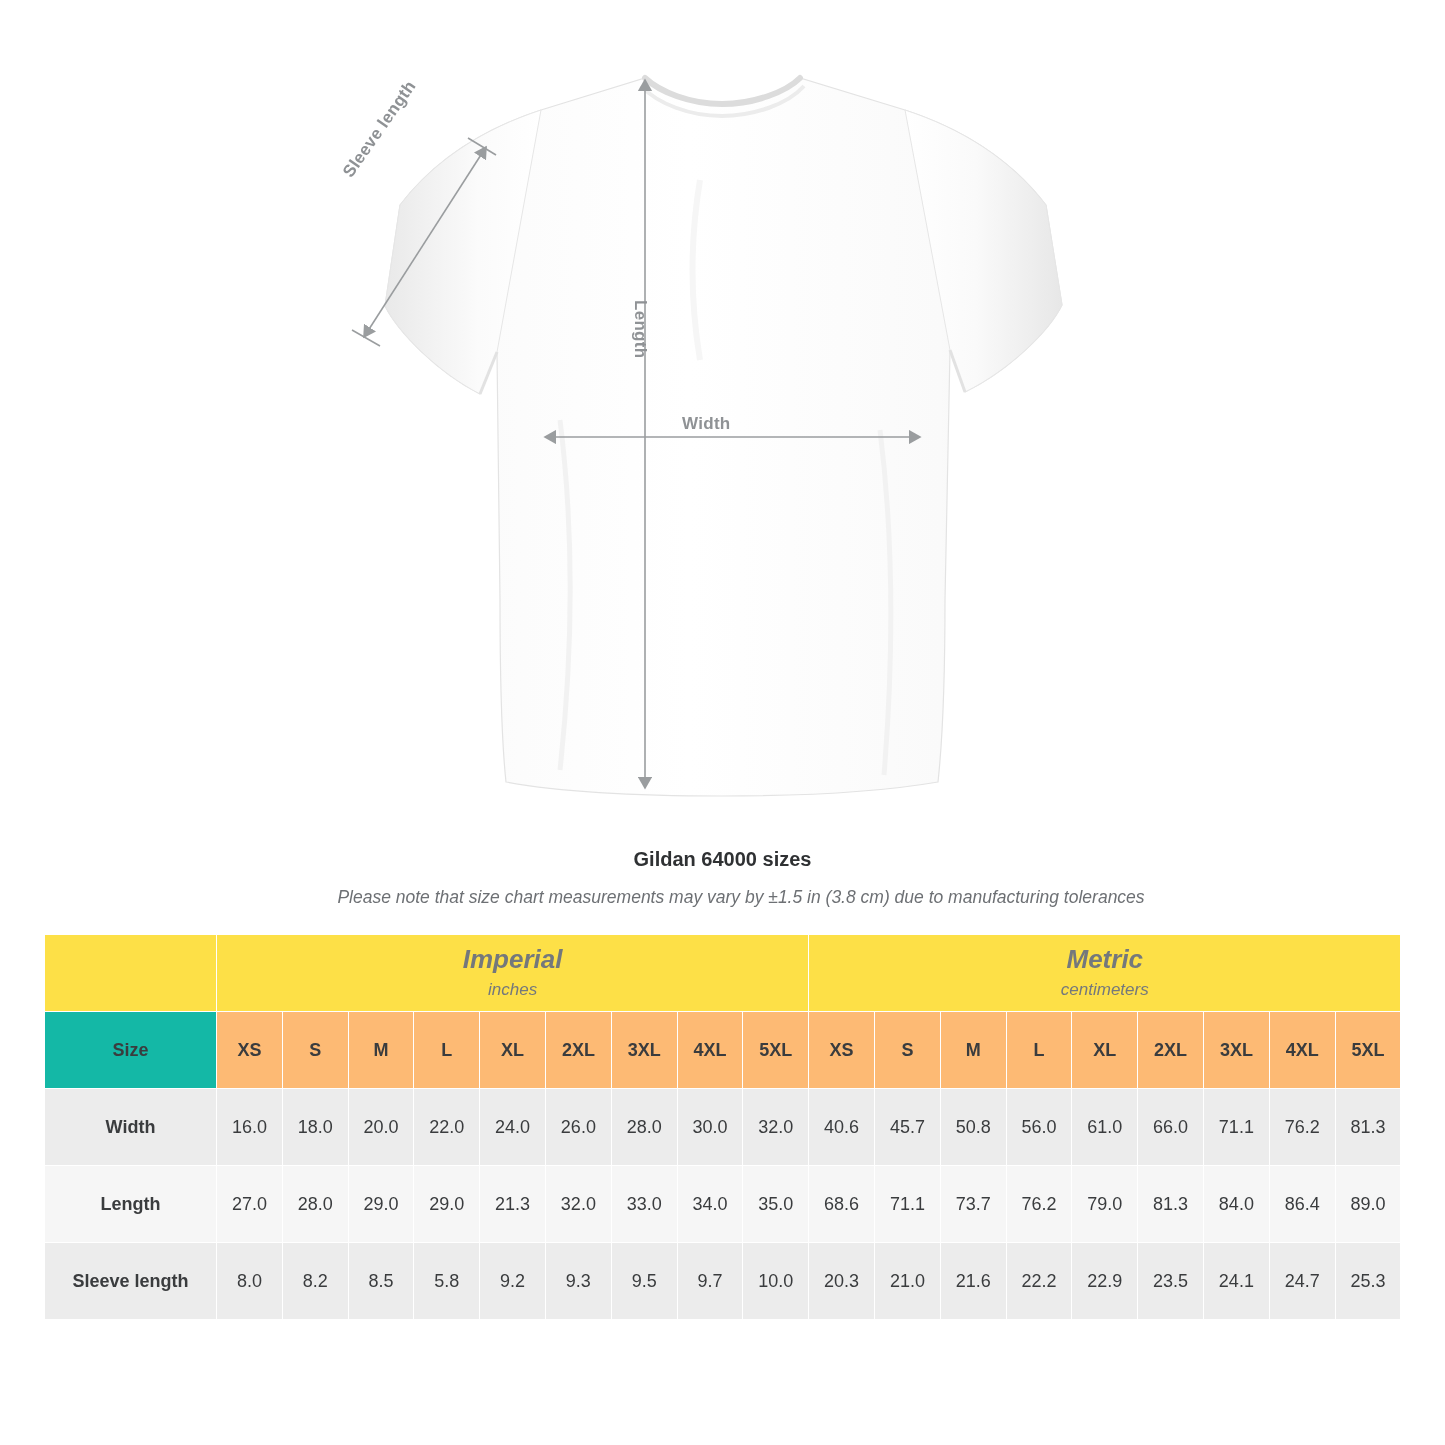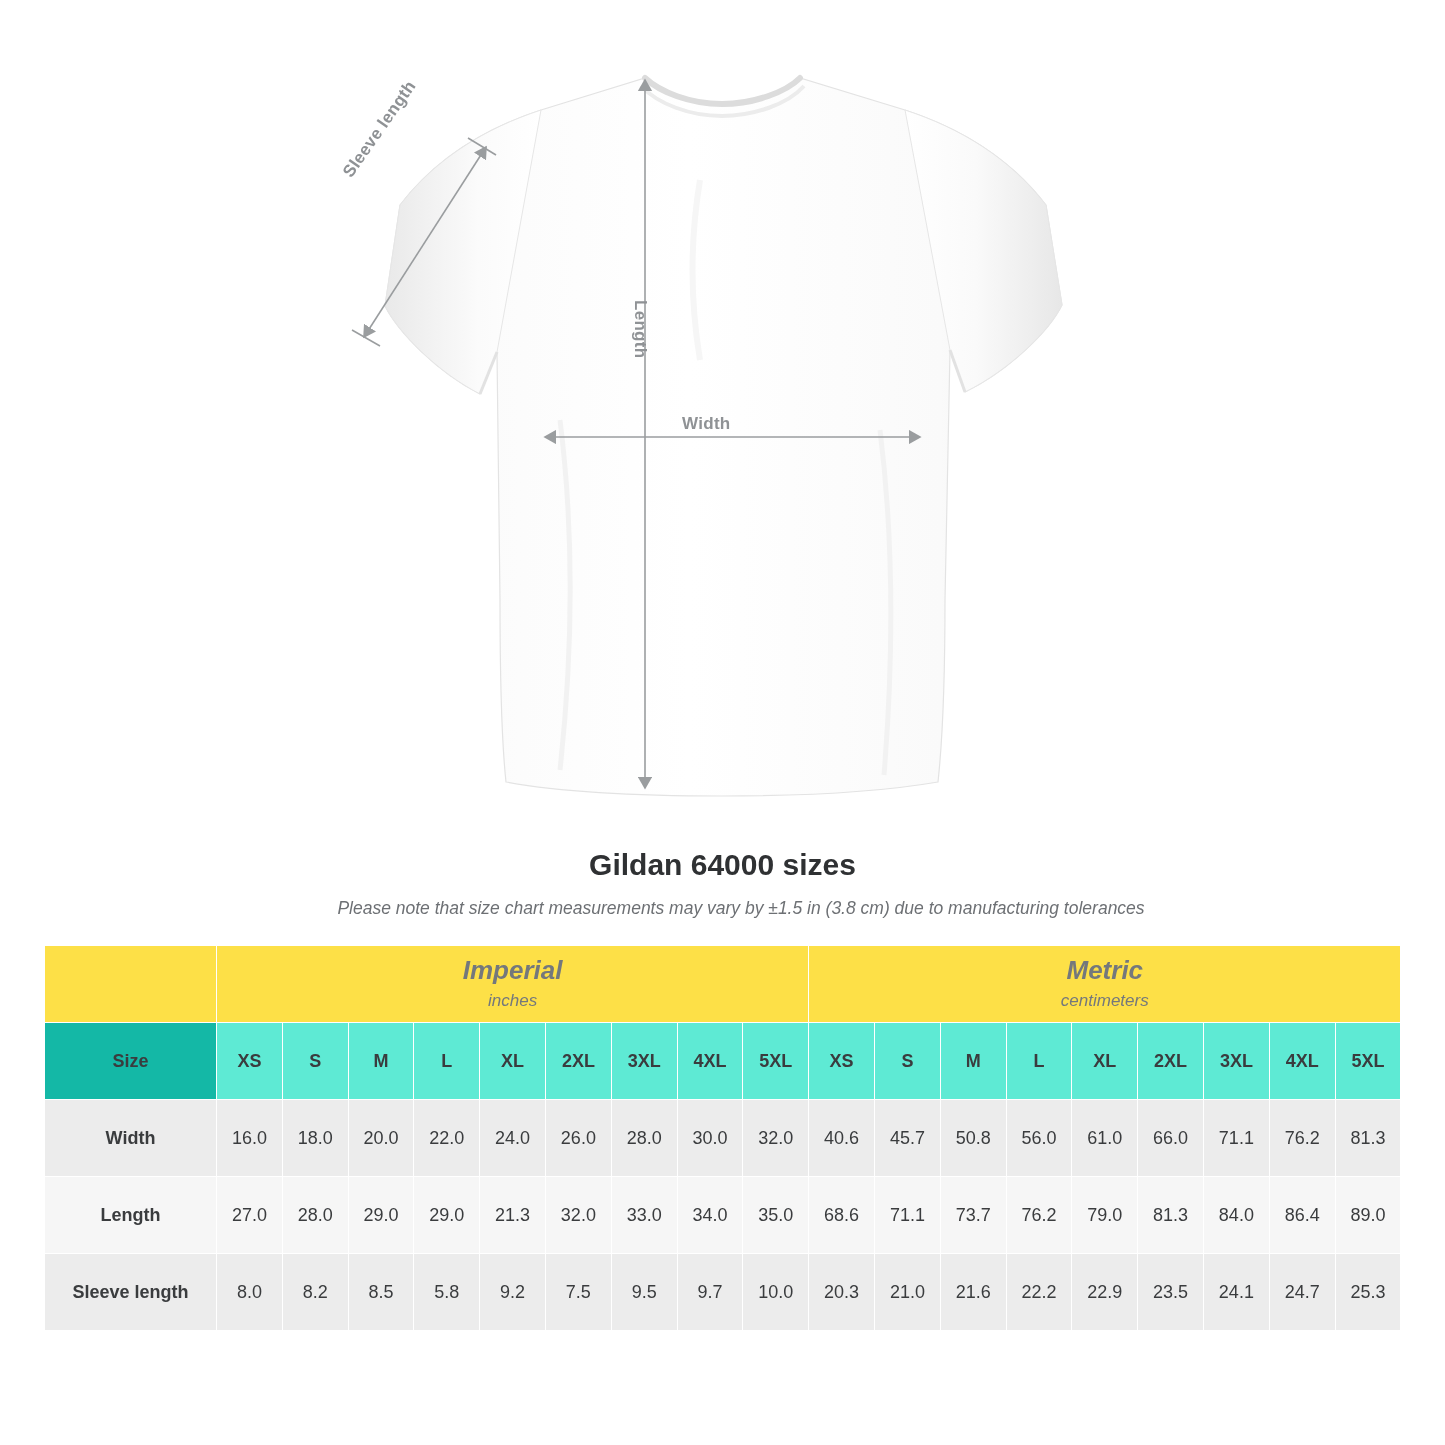--- a/index.html
+++ b/index.html
@@ -51,21 +51,21 @@
     left: 682px;
     top: 414px;
   }
 
   
   .title-block {
     text-align: center;
     margin-top: 28px;
   }
   .chart-title {
-    font-size: 30px;
+    font-size: 20px;
     font-weight: bold;
     color: #2f3133;
     margin: 0;
   }
   .chart-note {
     margin-top: 16px;
     font-size: 17.5px;
     font-style: italic;
     color: #6d7074;
     padding-left: 37px;
@@ -114,21 +114,21 @@
     color: #3a3c3e;
     font-size: 19px;
   }
   .row-odd td {
     background: #ececec;
   }
   .row-even td {
     background: #f6f6f6;
   }
   .hdr-row td {
-    background: #5eead4;
+    background: #fdba74;
     font-weight: bold;
     font-size: 19px;
     color: #3a3c3e;
   }
   .hdr-row td.row-head {
     background: #14b8a6;
   }
   .col-label {
     width: 172px;
   }
@@ -323,21 +323,21 @@
           <td>86.4</td>
           <td>89.0</td>
         </tr>
         <tr class="row-odd">
           <td class="row-head">Sleeve length</td>
           <td>8.0</td>
           <td>8.2</td>
           <td>8.5</td>
           <td>5.8</td>
           <td>9.2</td>
-          <td>7.5</td>
+          <td>9.3</td>
           <td>9.5</td>
           <td>9.7</td>
           <td>10.0</td>
           <td>20.3</td>
           <td>21.0</td>
           <td>21.6</td>
           <td>22.2</td>
           <td>22.9</td>
           <td>23.5</td>
           <td>24.1</td>

